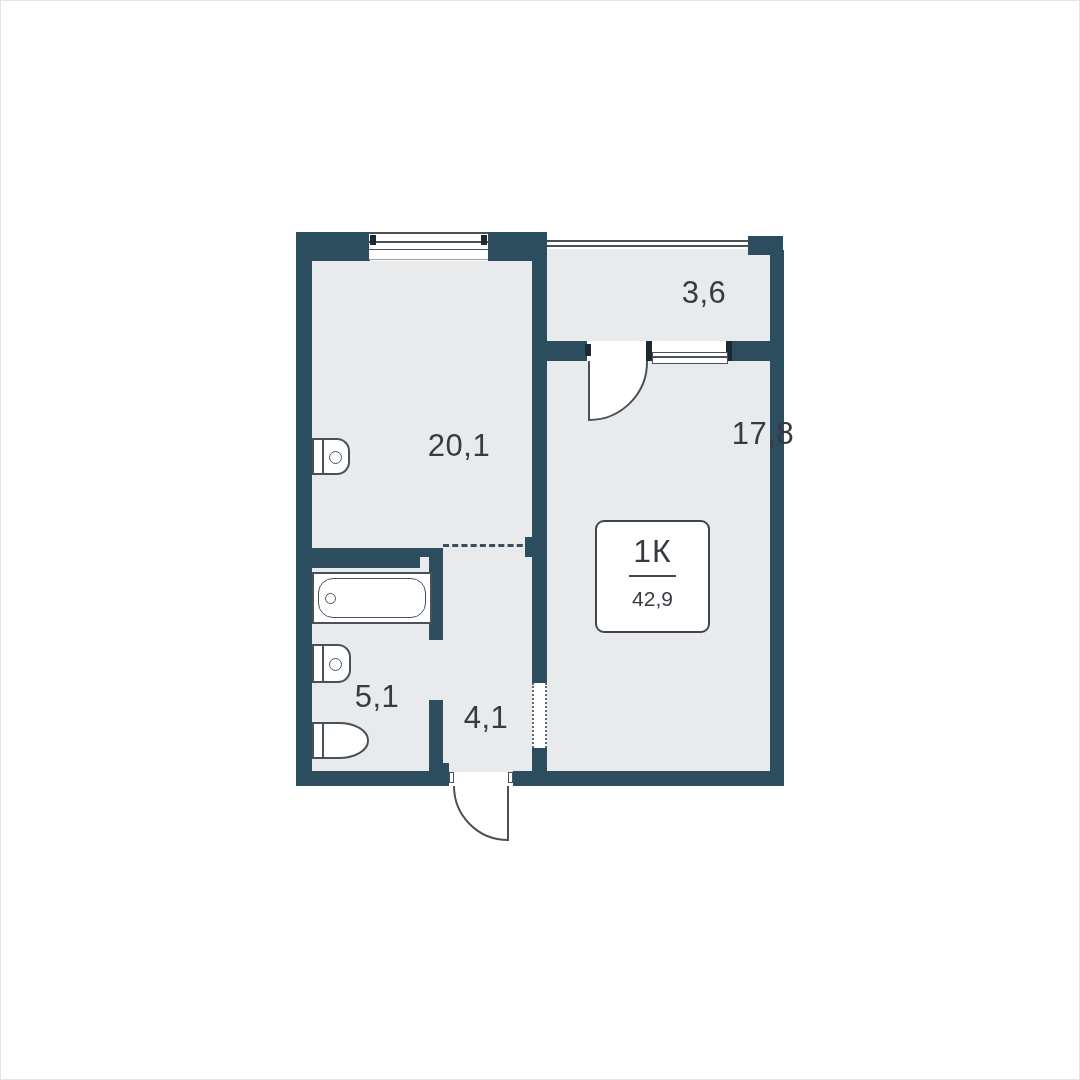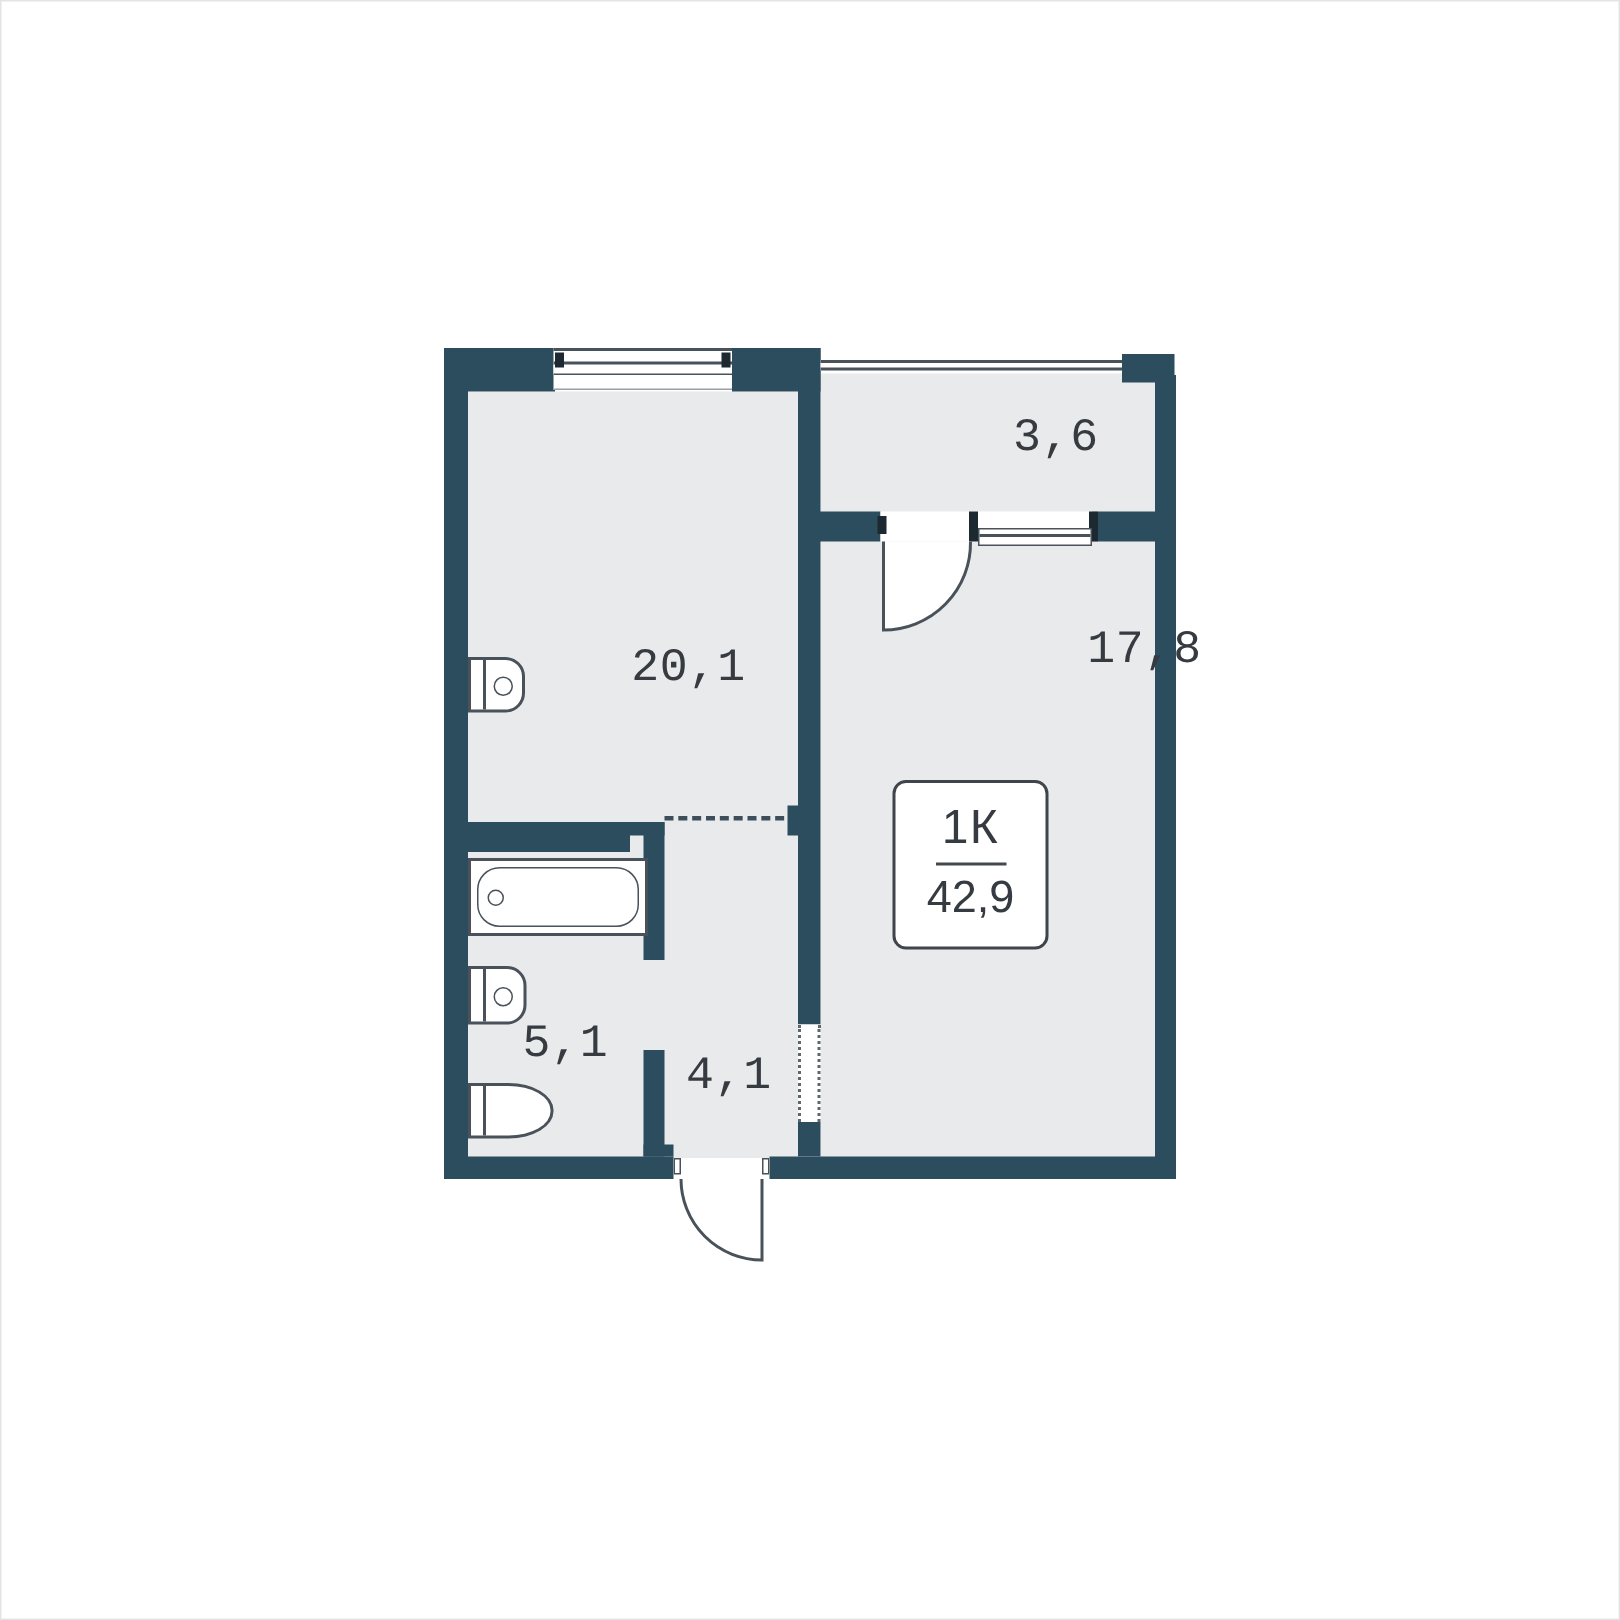--- a/index.html
+++ b/index.html
@@ -30,26 +30,26 @@
   
   .dashed-line{border-top:3px dashed #3c4e5a;z-index:2;}
   .jamb-white{background:#fff;border:1px solid var(--line);z-index:4;}
   
   .bathtub-inner{position:absolute;inset:4px;border:1.5px solid var(--line);border-radius:15px;}
   .dot{position:absolute;border:1.5px solid var(--line);border-radius:50%;background:#fff;}
   .divider{position:absolute;top:0;bottom:0;width:1.5px;background:var(--line);}
   .svg-overlay{position:absolute;left:0;top:0;z-index:4;pointer-events:none;}
   
   .arealabel{position:absolute;width:110px;text-align:center;font-size:31px;line-height:36px;
-             color:var(--text);font-weight:500;z-index:5;letter-spacing:0.5px;font-family:Liberation Mono, monospace;}
-  .infobox{position:absolute;left:595px;top:520px;width:104px;height:113px;background:#fff;
+             color:var(--text);font-weight:500;z-index:5;letter-spacing:0.5px;}
+  .infobox{position:absolute;left:595px;top:520px;width:115px;height:113px;background:#fff;
            border:2px solid #3f454c;border-radius:9px;z-index:5;text-align:center;box-sizing:border-box;}
   .ib-type{margin-top:12px;font-size:32px;line-height:34px;color:var(--text);font-weight:500;letter-spacing:1px;}
   .ib-line{width:47px;height:2px;background:#42484e;margin:7px auto 6px auto;}
-  .ib-area{font-size:30px;line-height:32px;color:var(--text);font-weight:500;}
+  .ib-area{font-size:21px;line-height:32px;color:var(--text);font-weight:500;}
   .watermark{position:absolute;left:264px;top:473px;font-size:97px;line-height:1;font-weight:bold;
              letter-spacing:-4px;color:var(--watermark);opacity:0.47;z-index:9;white-space:nowrap;}
 </style>
 </head>
 <body>
 
 <div class="canvas">
   <div class="frame"></div>
 
   <div class="abs fill" style="left:312px;top:261px;width:220px;height:511px;"></div>

